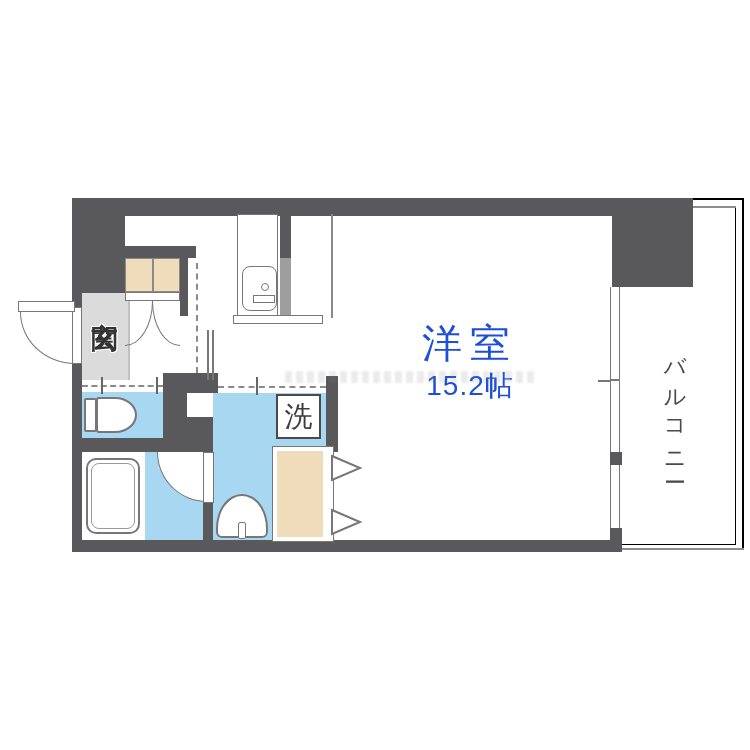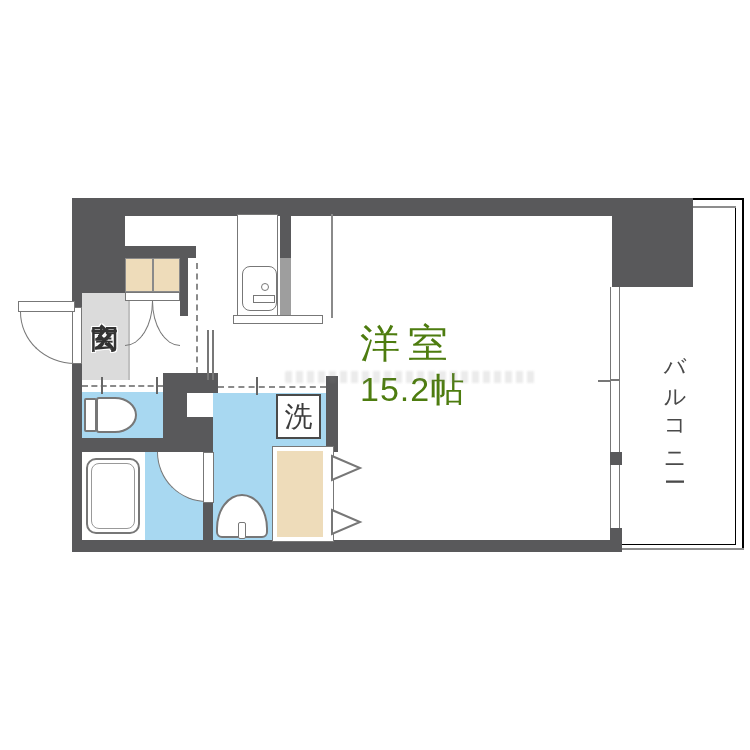--- a/index.html
+++ b/index.html
@@ -18,23 +18,23 @@
   .arc-bl{border-left:1.5px solid #777;border-bottom:1.5px solid #777;border-bottom-left-radius:100% 100%;}
   .arc-br{border-right:1.5px solid #777;border-bottom:1.5px solid #777;border-bottom-right-radius:100% 100%;}
   .dashedH{border-top:2px dashed #8a8a8a;}
   .dashedV{border-left:2px dashed #8a8a8a;}
   .tick{background:#666;}
   
   .vtext{writing-mode:vertical-rl;text-orientation:upright;letter-spacing:5px;}
   .genkan-label{font-size:26px;font-weight:bold;color:#333;
     text-shadow:-1px -1px 0 #fff,1px -1px 0 #fff,-1px 1px 0 #fff,1px 1px 0 #fff;}
   .balcony-label{font-size:22px;color:#4a4a4a;letter-spacing:7px;}
-  .main-label{color:#4d7c0f;text-align:left;line-height:1.25;}
+  .main-label{color:#1d4ed8;text-align:center;line-height:1.25;}
   .main-label .room{font-size:40px;letter-spacing:8px;}
-  .main-label .size{font-size:34px;letter-spacing:1px;}
+  .main-label .size{font-size:28px;letter-spacing:1px;}
   .washer-label{font-size:28px;color:#3c3c3c;}
   .watermark{background:repeating-linear-gradient(90deg,rgba(130,130,130,.16) 0 7px,rgba(130,130,130,0) 7px 11px);
     filter:blur(1px);border-radius:2px;}
   .balline{border-color:#8d8d8d;}
 </style>
 </head>
 <body>
 
 <div id="canvas">
 

